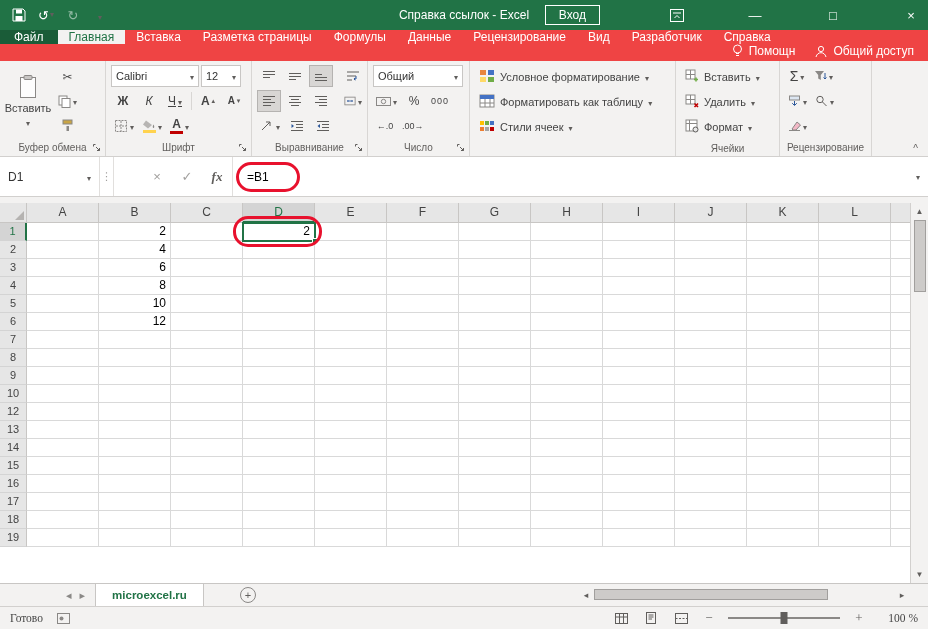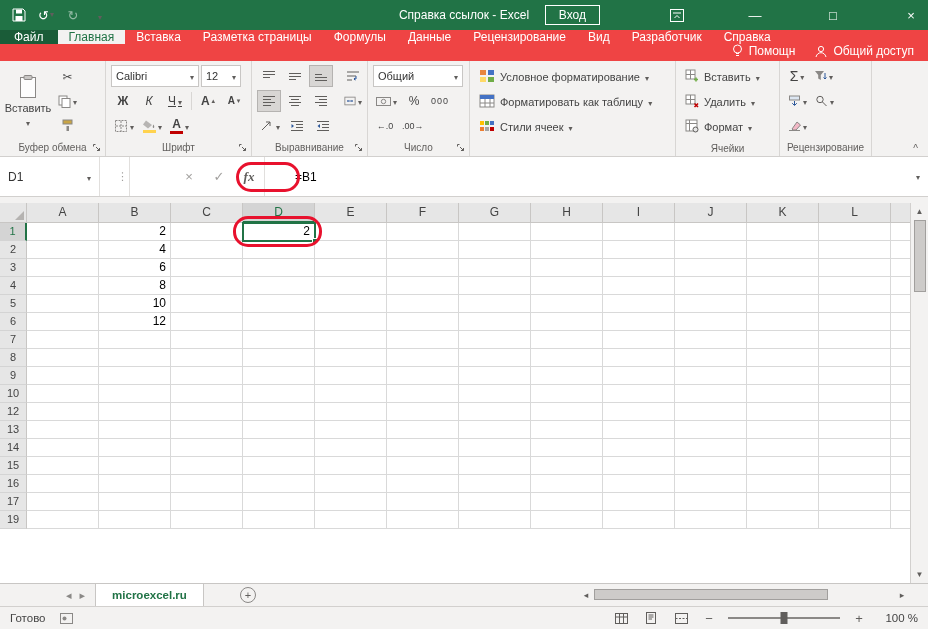--- a/index.html
+++ b/index.html
@@ -60,21 +60,21 @@
   .smalltxt { font-size:9px; color:#444; }
   .small000 { font-size:9px; letter-spacing:1px; }
   .style-btn, .cellgrp-btn { height:25px; display:flex; align-items:center; gap:5px;
                              font-size:11px; color:#444; padding:0 4px; white-space:nowrap; }
   .edit-body .frow { height:24px; }
   .sum { font-size:14px; color:#444; line-height:1; }
   .collapse-ribbon { position:absolute; right:10px; bottom:2px; font-size:10px; color:#605e5c; }
 
   
   .formulabar { position:absolute; top:157px; left:0; width:100%; height:40px; background:#fff;
-                border-bottom:1px solid #d2d0ce; display:flex; align-items:stretch;gap:16px; }
+                border-bottom:1px solid #d2d0ce; display:flex; align-items:stretch; }
   .namebox { width:100px; display:flex; align-items:center; justify-content:space-between;
              padding:0 8px; font-size:12px; color:#333; border-right:1px solid #e1dfdd; }
   .fsplit { width:14px; display:flex; align-items:center; justify-content:center;
             color:#a19f9d; font-size:11px; border-right:1px solid #e1dfdd; }
   .fxarea { display:flex; align-items:center; padding-left:28px; border-right:1px solid #e1dfdd; }
   .fxbtn { width:30px; height:100%; display:flex; align-items:center; justify-content:center;
            font-size:13px; color:#a19f9d; }
   .fxbtn.fx { color:#605e5c; font-family:"Liberation Serif", serif; font-style:italic; font-weight:bold; }
   .fxinput { flex:1; display:flex; align-items:center; padding-left:14px; font-size:12px; color:#000; }
   .fxexpand { width:20px; display:flex; align-items:center; justify-content:center; color:#605e5c; font-size:9px; }
@@ -127,21 +127,21 @@
               color:#605e5c; align-self:center; margin-left:36px; }
   .hscroll { position:absolute; left:578px; top:584px; width:332px; height:21px;
              display:flex; align-items:center; }
   .hs-btn { width:16px; text-align:center; color:#605e5c; font-size:9px; }
   .hs-track { flex:1; height:13px; background:#f3f2f1; display:flex; align-items:center; }
   .hs-thumb { width:78%; height:11px; background:#cdcbc9; border:1px solid #a19f9d; }
 
   
   .statusbar { position:absolute; top:606px; left:0; width:100%; height:23px; background:#f3f2f1;
                border-top:1px solid #d2d0ce; display:flex; align-items:center;
-               font-size:11.5px; color:#444; }
+               font-size:11.5px; color:#444;font-family:Liberation Serif, serif; }
   .status-left { display:flex; align-items:center; gap:14px; padding-left:10px; }
   .status-right { margin-left:auto; display:flex; align-items:center; gap:8px; padding-right:10px; }
   .viewbtn { width:22px; height:20px; display:flex; align-items:center; justify-content:center; }
   .zoombtn { width:18px; text-align:center; font-size:13px; color:#605e5c; }
   .zoom-track { width:112px; height:2px; background:#8a8886; position:relative; margin:0 2px; }
   .zoom-thumb { position:absolute; left:50%; top:-5px; transform:translateX(-50%);
                 width:7px; height:12px; background:#605e5c; }
   .zoom-label { width:42px; text-align:right; }
 
   
@@ -876,20 +876,36 @@
         <div class="gcell"></div>
         <div class="gcell"></div>
         <div class="gcell"></div>
         <div class="gcell"></div>
         <div class="gcell"></div>
         <div class="gcell"></div>
         <div class="gcell"></div>
         <div class="gcell fill"></div>
       </div>
       <div class="grow">
+        <div class="grhead">18</div>
+        <div class="gcell"></div>
+        <div class="gcell"></div>
+        <div class="gcell"></div>
+        <div class="gcell"></div>
+        <div class="gcell"></div>
+        <div class="gcell"></div>
+        <div class="gcell"></div>
+        <div class="gcell"></div>
+        <div class="gcell"></div>
+        <div class="gcell"></div>
+        <div class="gcell"></div>
+        <div class="gcell"></div>
+        <div class="gcell fill"></div>
+      </div>
+      <div class="grow">
         <div class="grhead">19</div>
         <div class="gcell"></div>
         <div class="gcell"></div>
         <div class="gcell"></div>
         <div class="gcell"></div>
         <div class="gcell"></div>
         <div class="gcell"></div>
         <div class="gcell"></div>
         <div class="gcell"></div>
         <div class="gcell"></div>

